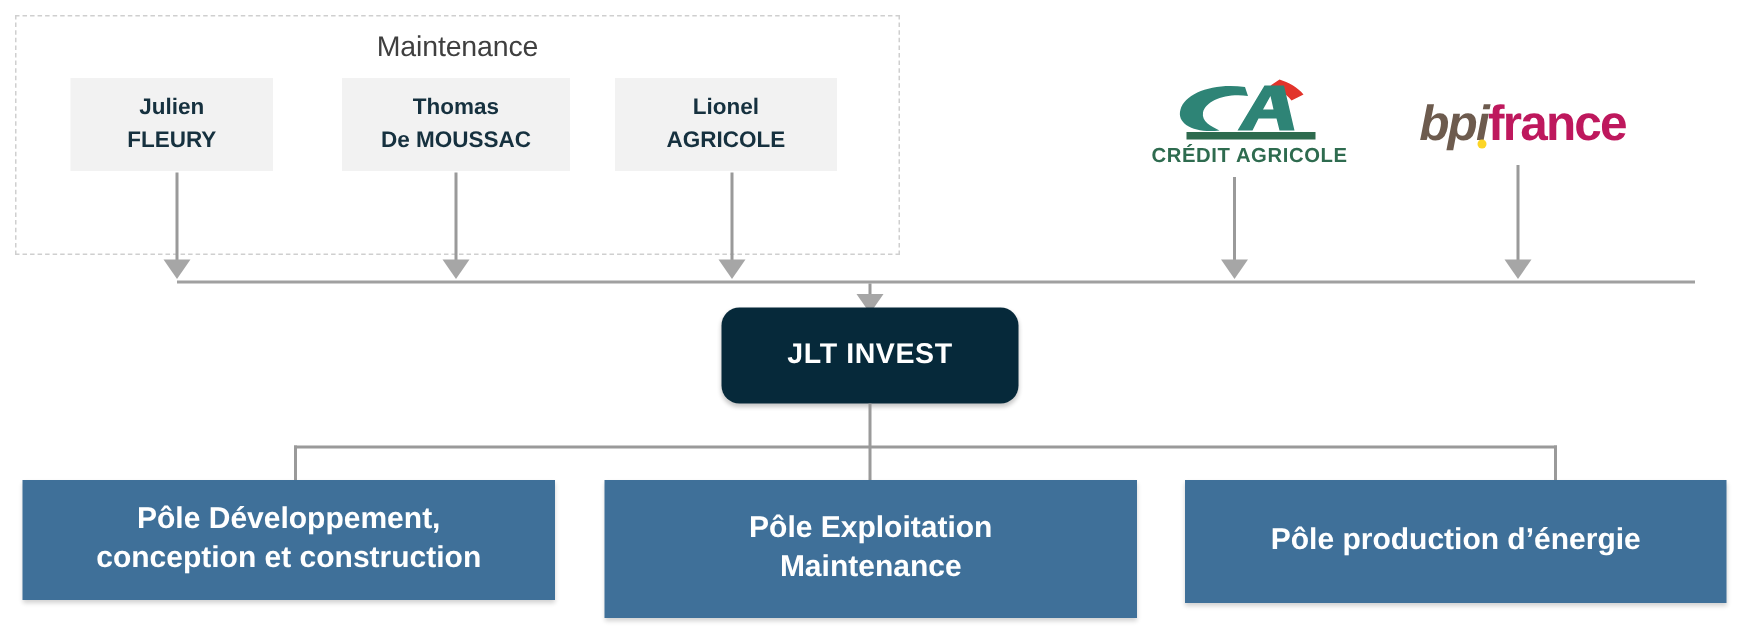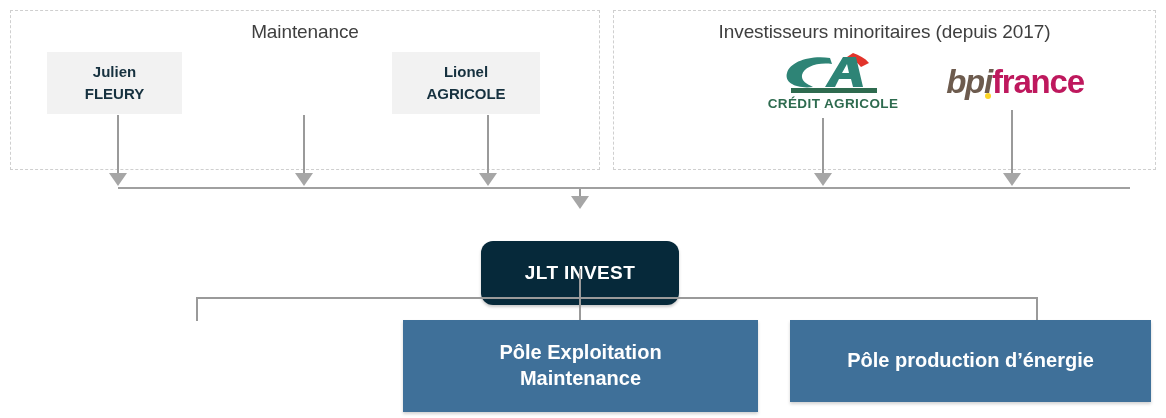--- a/index.html
+++ b/index.html
@@ -55,21 +55,21 @@
   }
   .founder-card .fname,
   .founder-card .lname {
     font-size: 15px;
     font-weight: bold;
     color: #16313f;
     white-space: nowrap;
   }
   #founder-0 { left: 47px;  top: 52px; width: 135px; height: 62px; }
   #founder-1 { left: 228px; top: 52px; width: 152px; height: 62px; }
-  #founder-2 { left: 392px; top: 52px; width: 148px; height: 62px; }
+  #founder-2 { left: 410px; top: 52px; width: 148px; height: 62px; }
 
   
   .logo-wrap {
     position: absolute;
     display: flex;
     flex-direction: column;
     align-items: center;
     justify-content: center;
   }
   #logo-ca { left: 748px; top: 48px; width: 170px; height: 66px; }
@@ -142,21 +142,20 @@
     background: #06293a;
     border-radius: 12px;
     display: flex;
     align-items: center;
     justify-content: center;
     color: #ffffff;
     font-size: 19px;
     font-weight: bold;
     letter-spacing: 0.4px;
     box-shadow: 0 2px 3px rgba(0,0,0,0.22);
-    margin-top: 36px;
   }
 
   
   .pole-box {
     position: absolute;
     background: #3f7099;
     display: flex;
     align-items: center;
     justify-content: center;
     text-align: center;
@@ -178,28 +177,29 @@
 <div id="canvas">
 
   <div class="group-box" id="group-fondateurs">
     <div class="group-title">Maintenance</div>
   </div>
 
   <div class="founder-card" id="founder-0">
     <span class="fname">Julien</span>
     <span class="lname">FLEURY</span>
   </div>
+  <div class="founder-card" id="founder-1">
+    <span class="fname">Thomas</span>
+    <span class="lname">De MOUSSAC</span>
+  </div>
   <div class="founder-card" id="founder-2">
     <span class="fname">Lionel</span>
     <span class="lname">AGRICOLE</span>
   </div>
 
-  <div class="group-box" id="group-investisseurs">
-    <div class="group-title">Investisseurs minoritaires (depuis 2017)</div>
-  </div>
 
   <div class="logo-wrap" id="logo-ca">
     <svg class="ca-mark" viewBox="0 0 120 44">
 
       <path d="M80 2 C86 4, 92 7, 96 12 L88 16 C84 11, 79 8, 74 6 Z" fill="#E2342B"></path>
 
       <path d="M57 7 C36 4, 17 11, 14 22 C11 32, 24 38, 40 36 C34 33, 28 30, 29 24 C31 16, 44 11, 59 13 Z" fill="#2E8476"></path>
 
       <path d="M70 6 L52 36 L62 36 L66 28 L78 28 L80 36 L90 36 L83 6 Z M69 22 L74 13 L76 22 Z" fill="#2E8476"></path>
 
@@ -236,20 +236,26 @@
 
   <div id="jlt-invest">
     <span>JLT INVEST</span>
   </div>
 
   <div class="vline" style="left:579px; top:269px; height:52px;"></div>
   <div class="hline" id="bus-tree"></div>
   <div class="vline" style="left:196px; top:297px; height:24px;"></div>
   <div class="vline" style="left:1036px; top:297px; height:24px;"></div>
 
+  <div class="pole-box" id="pole-0">
+    <div>
+      <div>Pôle Développement,</div>
+      <div>conception et construction</div>
+    </div>
+  </div>
   <div class="pole-box" id="pole-1">
     <div>
       <div>Pôle Exploitation</div>
       <div>Maintenance</div>
     </div>
   </div>
   <div class="pole-box" id="pole-2">
     <div>
       <div>Pôle production d’énergie</div>
     </div>

